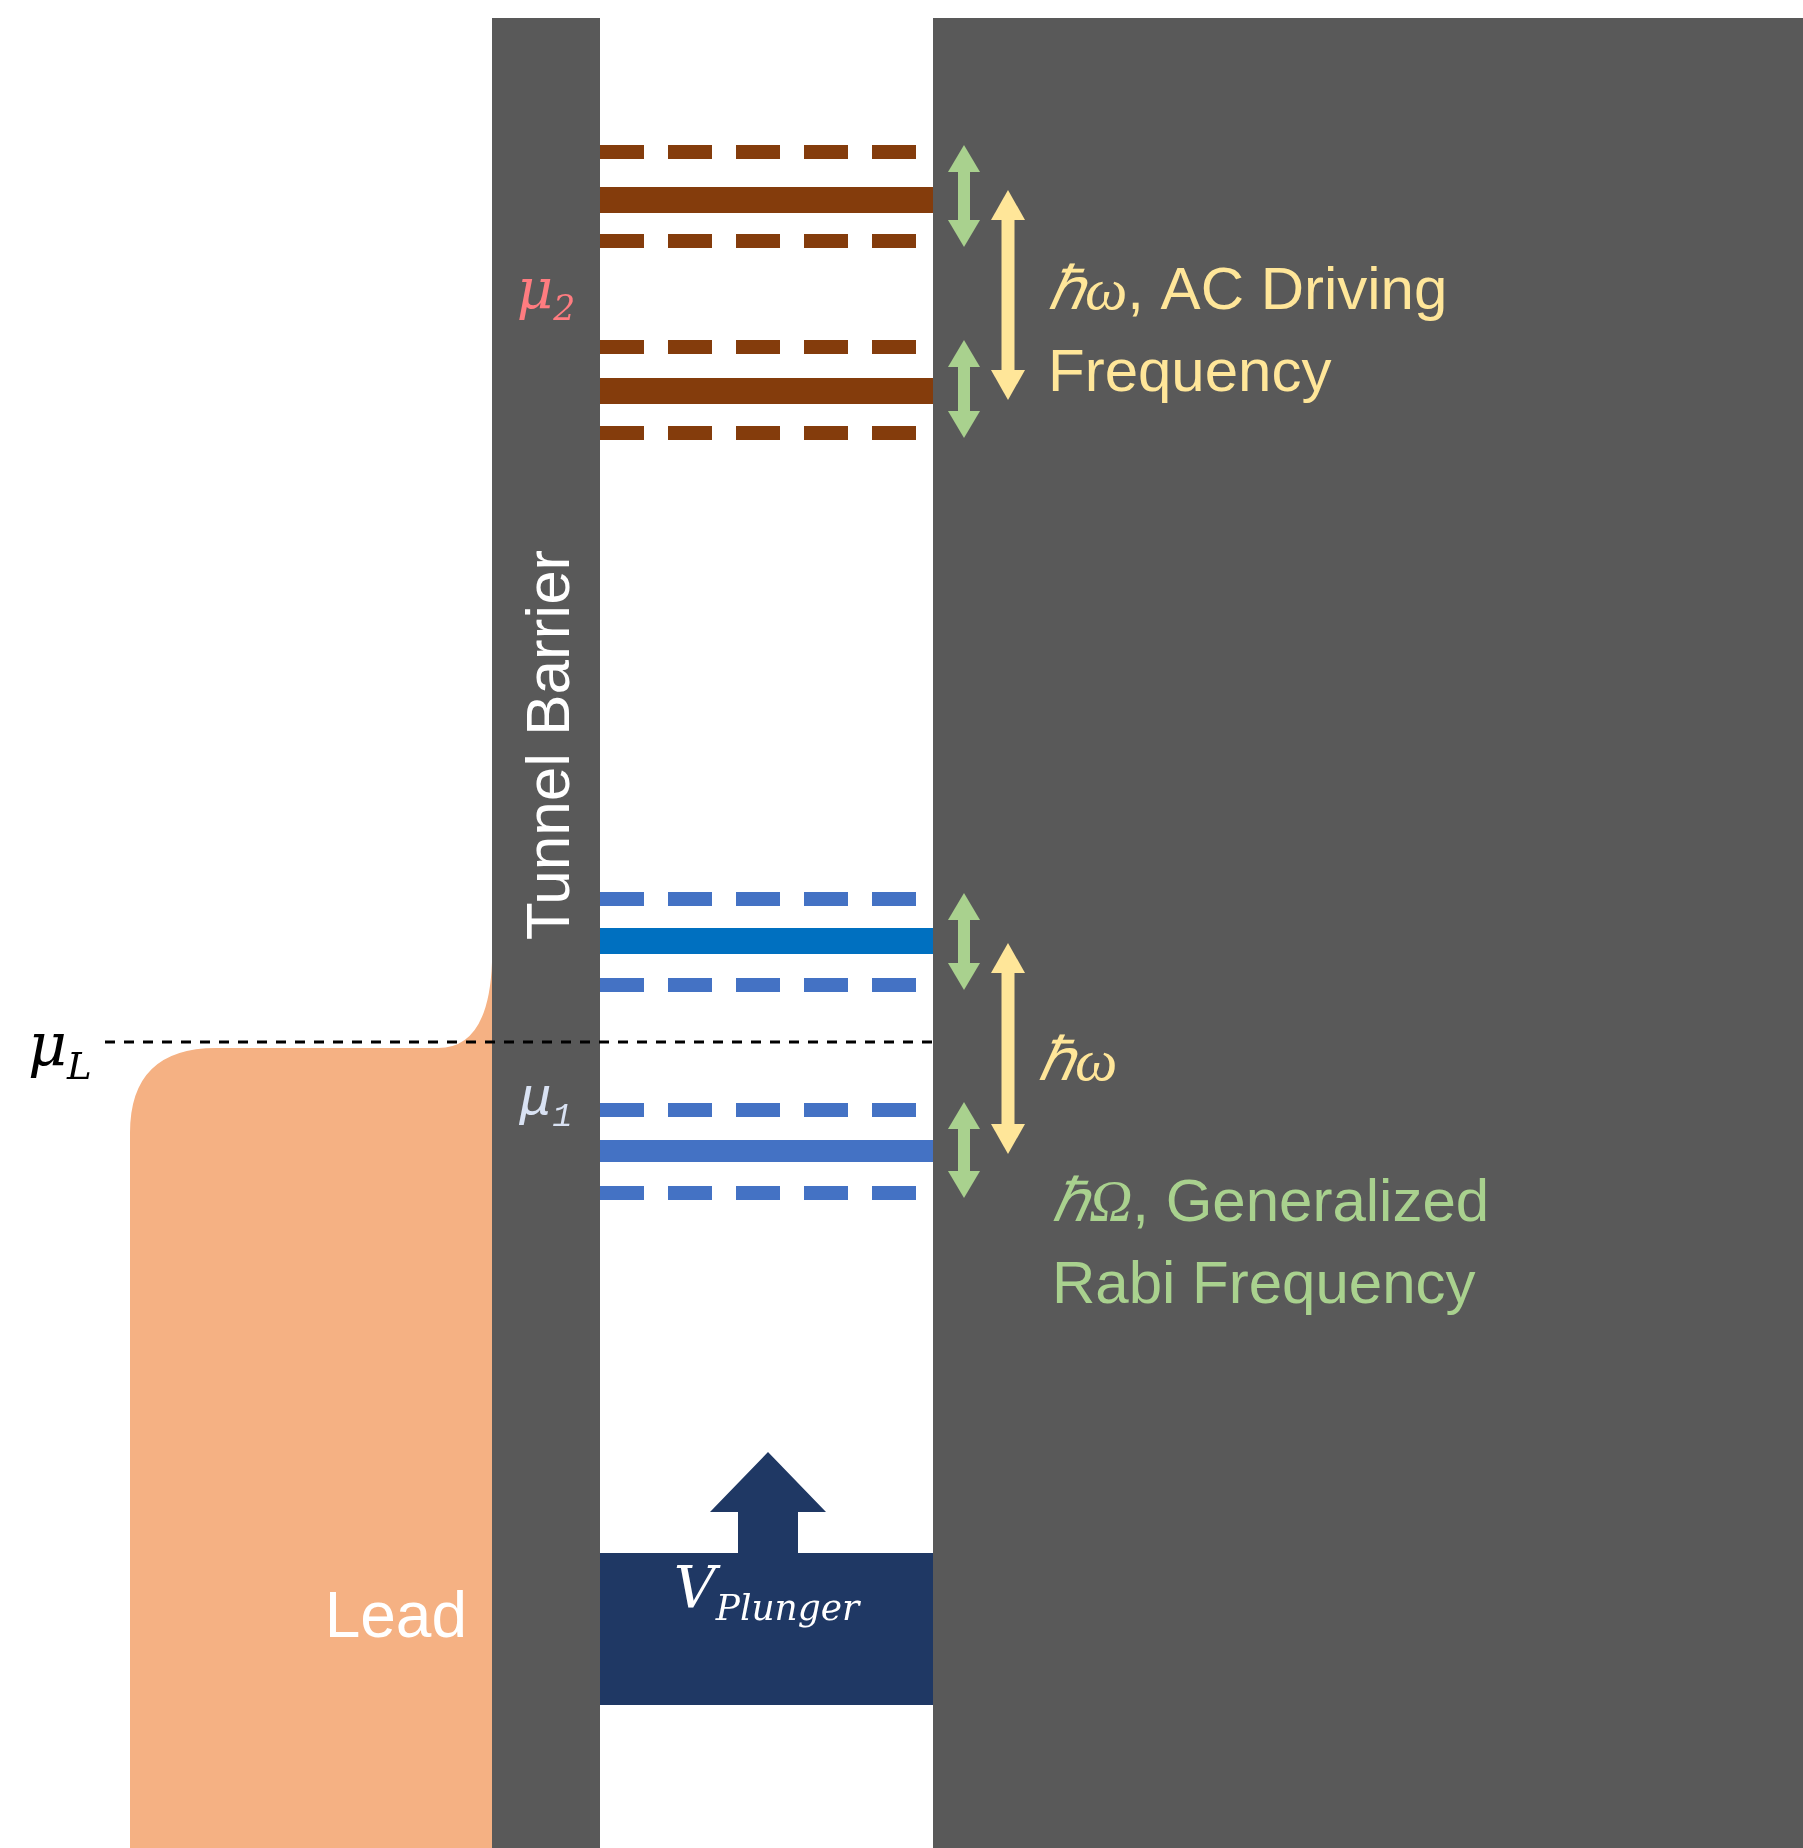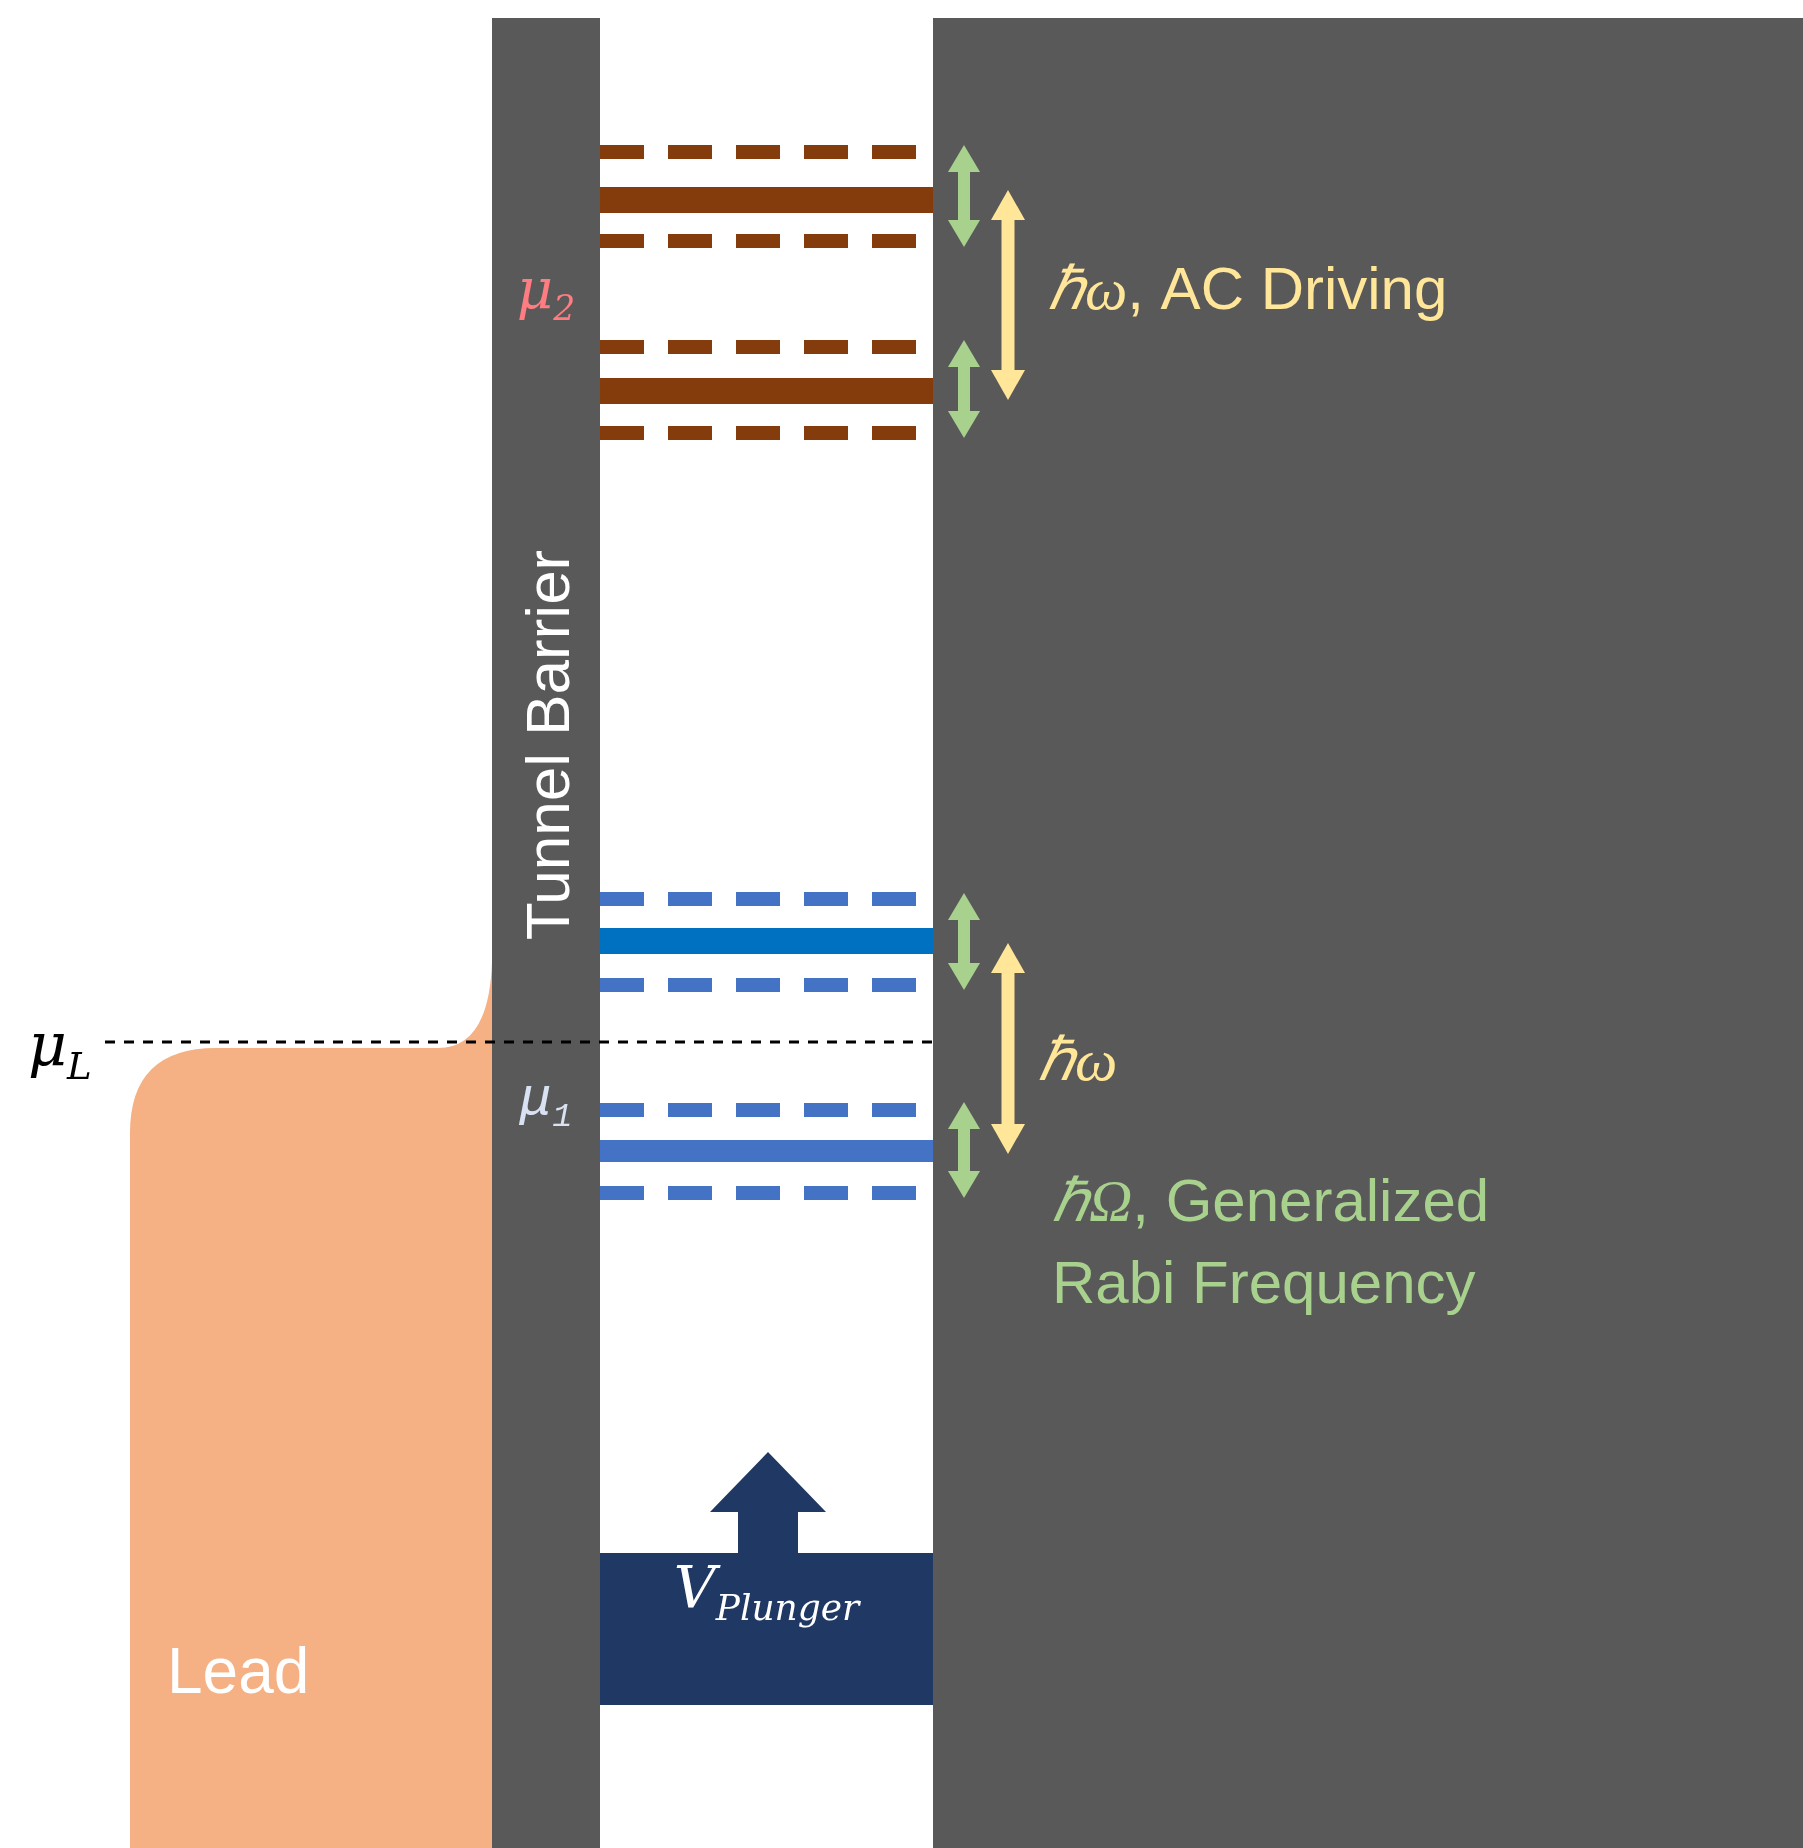--- a/index.html
+++ b/index.html
@@ -25,21 +25,21 @@
   .lvl-dash-brown   { stroke:var(--brown); stroke-width:14; stroke-dasharray:44 24; }
   .lvl-solid-blue-a { stroke:var(--blue-bright); stroke-width:26; }
   .lvl-solid-blue-b { stroke:var(--blue-mid); stroke-width:22; }
   .lvl-dash-blue    { stroke:var(--blue-mid); stroke-width:14; stroke-dasharray:44 24; }
 
   .shaft-green  { stroke:var(--green);  stroke-width:12; }
   .shaft-yellow { stroke:var(--yellow); stroke-width:13; }
 
   .label { position:absolute; white-space:nowrap; }
   .lead-label {
-    left:167px; top:1634px; width:300px; text-align:left;
+    left:167px; top:1578px; width:300px; text-align:right;
     color:var(--white); font-size:64px;
   }
   .tunnel-label {
     left:237px; top:703px; width:620px; height:84px;
     display:flex; align-items:center; justify-content:center;
     color:var(--white); font-size:62px;
     transform:rotate(-90deg); transform-origin:center center;
   }
   .serif-math { font-family:"DejaVu Serif", serif; font-style:italic; }
   .serif-math sub { font-size:0.62em; font-style:italic; }
@@ -141,20 +141,21 @@
   <div class="label mu2-label serif-math">
     <span>μ</span><sub>2</sub>
   </div>
 
   <div class="label mu1-label serif-math">
     <span>μ</span><sub>1</sub>
   </div>
 
   <div class="label ac-label">
     <div><span class="math-span">ℏω</span><span>, AC Driving</span></div>
+    <div>Frequency</div>
   </div>
 
   <div class="label hw-label math-span">
     <span>ℏω</span>
   </div>
 
   <div class="label rabi-label">
     <div><span class="math-span">ℏΩ</span><span>, Generalized</span></div>
     <div>Rabi Frequency</div>
   </div>

